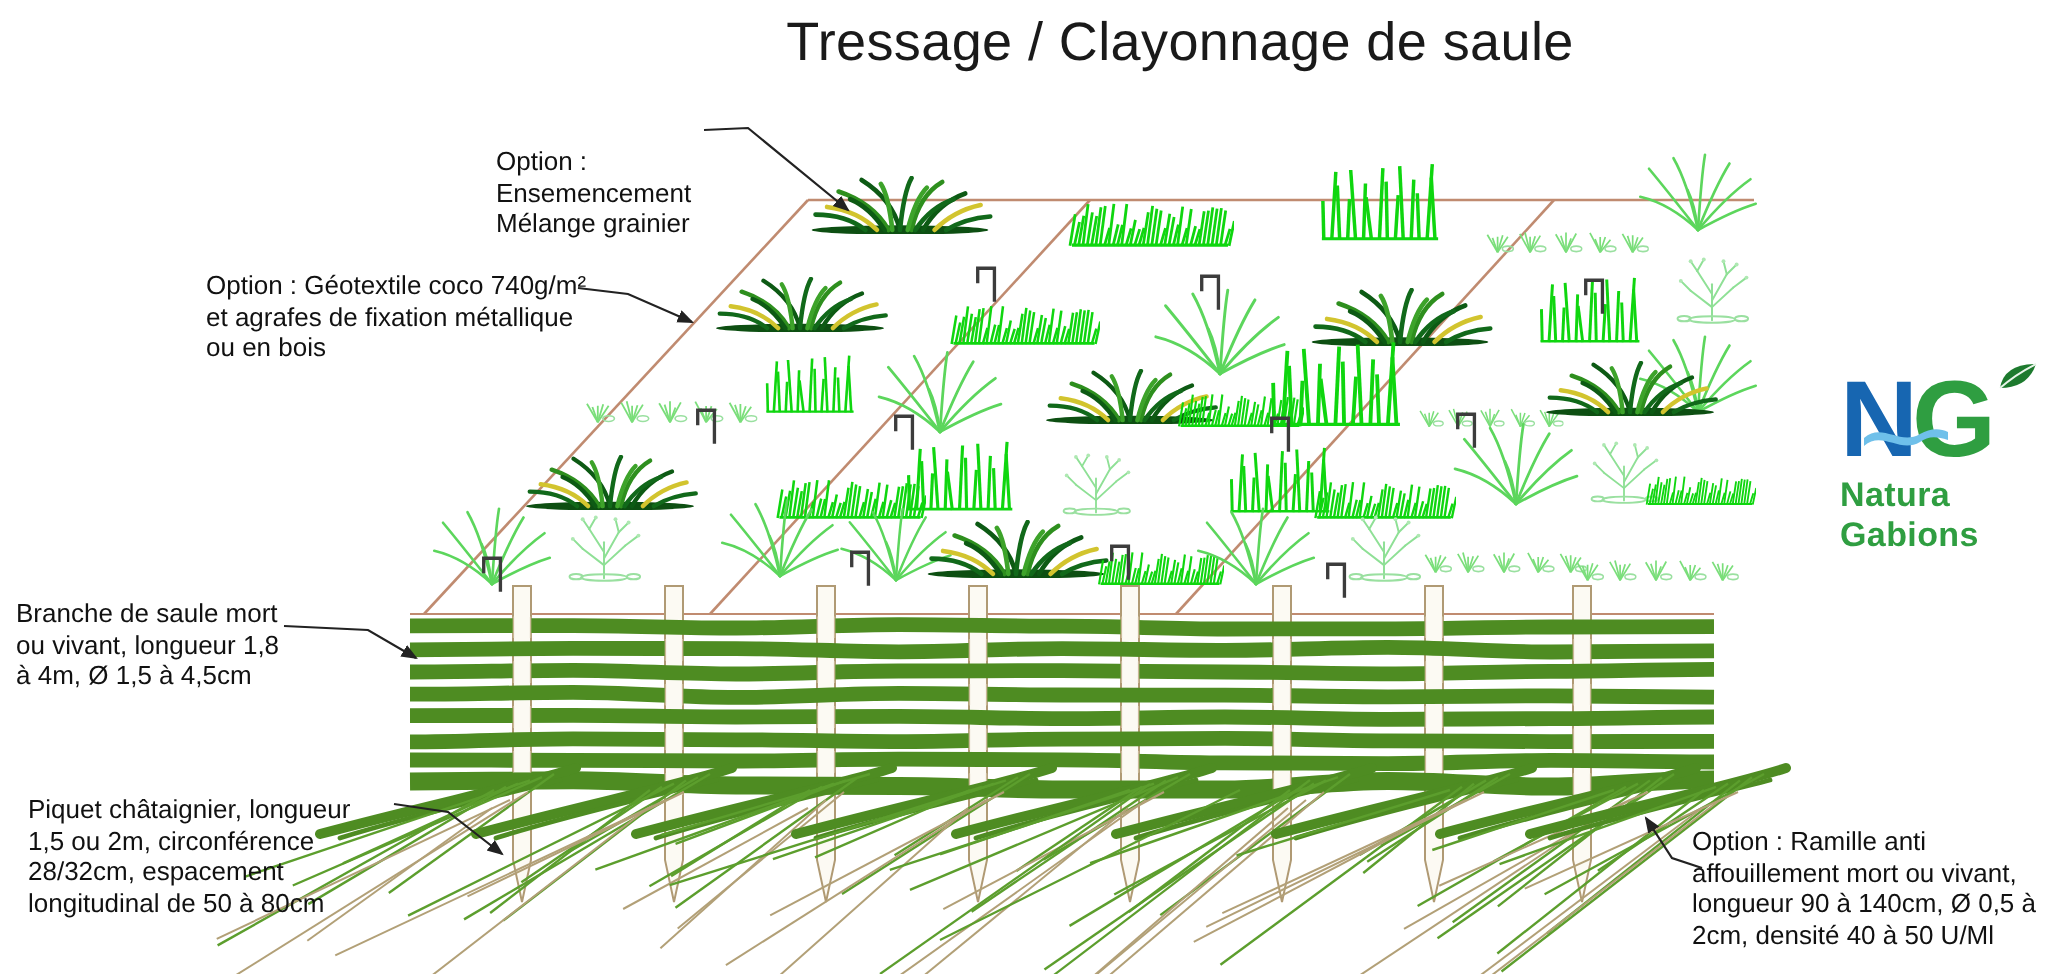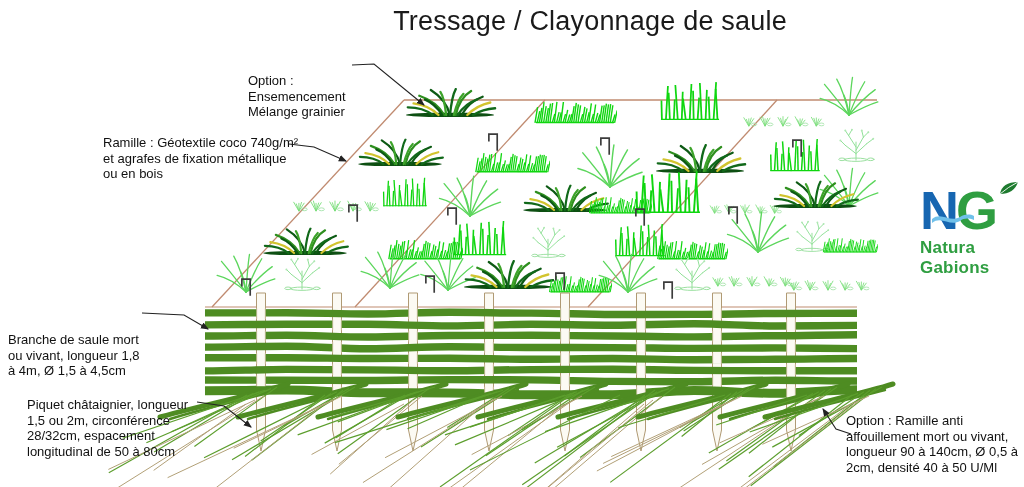--- a/index.html
+++ b/index.html
@@ -9,22 +9,22 @@
   }
   .title{
     position:absolute;left:140px;top:6px;width:900px;text-align:center;
     font-size:27px;letter-spacing:.2px;color:#1a1a1a;
   }
   .ann{
     position:absolute;font-size:13px;line-height:1.2;white-space:pre-line;color:#111;
   }
   .ann-seeding{left:248px;top:45px;width:140px;margin-top:28px;}
   .ann-geotextile{left:103px;top:135px;width:230px;}
-  .ann-branch{left:8px;top:299px;width:175px;margin-top:33px;}
-  .ann-stake{left:27px;top:397px;width:190px;}
+  .ann-branch{left:8px;top:299px;width:175px;}
+  .ann-stake{left:14px;top:397px;width:190px;}
   .ann-twigs{left:846px;top:413px;width:175px;}
   #scene{position:absolute;left:0;top:0;}
   
   .logo{position:absolute;left:920px;top:184px;width:126px;text-align:left;}
   .logo-mono{position:relative;height:52px;line-height:52px;font-weight:bold;font-size:54px;letter-spacing:-3px;}
   .logo-n{color:#1766b1;}
   .logo-g{color:#2f9e41;}
   .logo-wave{position:absolute;left:12px;top:26px;pointer-events:none;}
   .logo-leaf{position:absolute;left:78px;top:-4px;pointer-events:none;}
   .logo-name{font-weight:bold;font-size:17px;color:#2f9e41;margin-top:2px;letter-spacing:.2px;}
@@ -476,21 +476,21 @@
       <polyline points="197,402 224,406 251,427" fill="none" stroke="#222222" stroke-width="1.1" marker-end="url(#arr)"></polyline>
       <polyline points="851,434 836,429 823,409" fill="none" stroke="#222222" stroke-width="1.1" marker-end="url(#arr)"></polyline>
     </g>
 </svg>
 
 <div class="title">Tressage / Clayonnage de saule</div>
 
 <div class="ann ann-seeding">Option :
 Ensemencement
 Mélange grainier</div>
-<div class="ann ann-geotextile">Ramille : Géotextile coco 740g/m²
+<div class="ann ann-geotextile">Option : Géotextile coco 740g/m²
 et agrafes de fixation métallique
 ou en bois</div>
 <div class="ann ann-branch">Branche de saule mort
 ou vivant, longueur 1,8
 à 4m, Ø 1,5 à 4,5cm</div>
 <div class="ann ann-stake">Piquet châtaignier, longueur
 1,5 ou 2m, circonférence
 28/32cm, espacement
 longitudinal de 50 à 80cm</div>
 <div class="ann ann-twigs">Option : Ramille anti

